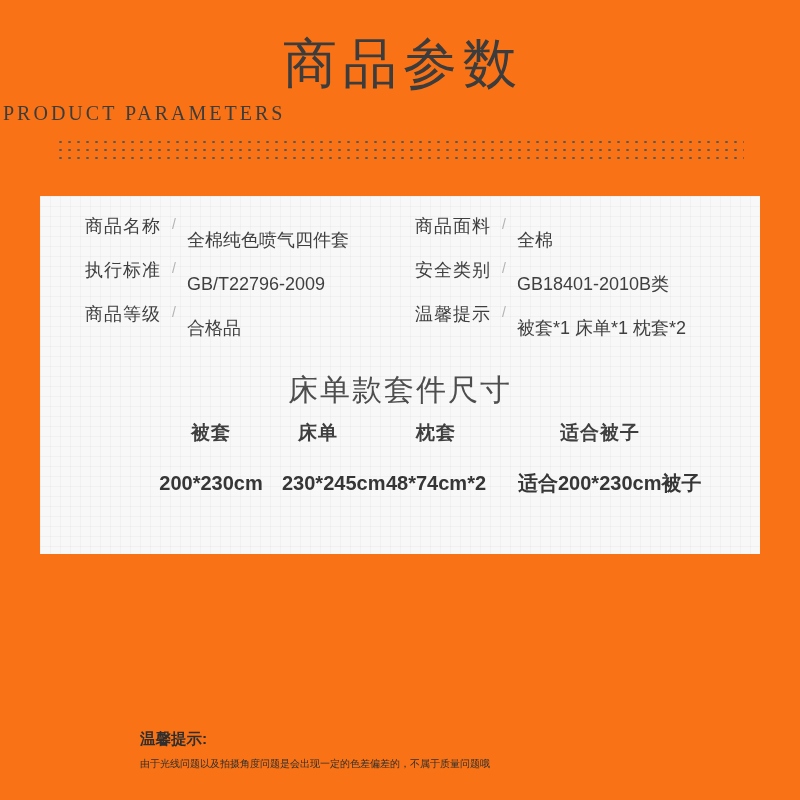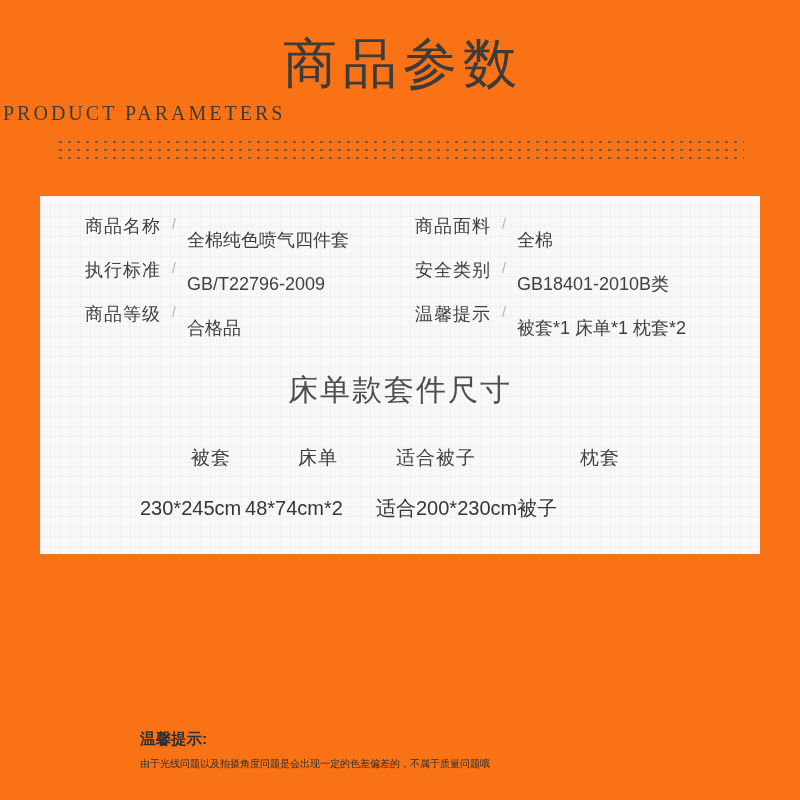--- a/index.html
+++ b/index.html
@@ -47,21 +47,21 @@
   .info-label { font-size: 18px; color: #3f3f3f; letter-spacing: 1px; }
   .info-sep { font-size: 14px; color: #b3b3b3; margin: 0 11px; transform: translateY(-2px); }
   .info-value { font-size: 18px; color: #3f3f3f; margin-top: 28px; }
 
   .size-title {
     margin-top: 34px; text-align: center;
     font-size: 30px; font-weight: 400; letter-spacing: 2px;
     color: #4d4d4d;
   }
 
-  .size-table { margin-top: 29px; }
+  .size-table { margin-top: 4px; font-weight: bold; }
   .size-row { display: flex; padding-left: 100px; align-items: center; }
   .size-row.headers { height: 36px; }
   .size-row.values { height: 36px; margin-top: 14px; }
   .size-cell { text-align: center; white-space: nowrap; overflow: visible; }
   .size-cell.c1 { width: 142px; }
   .size-cell.c2 { width: 72px; }
   .size-cell.c3 { width: 164px; }
   .size-cell.c4 { width: 164px; }
   .headers .size-cell { font-size: 19px; color: #3f3f3f; letter-spacing: 1px; }
   .values  .size-cell { font-size: 20px; color: #363636; }
@@ -115,24 +115,25 @@
         <span class="info-value">被套*1 床单*1 枕套*2</span>
       </div>
     </div>
 
     <div class="size-title">床单款套件尺寸</div>
 
     <div class="size-table">
       <div class="size-row headers">
         <div class="size-cell c1">被套</div>
         <div class="size-cell c2">床单</div>
+        <div class="size-cell c3">枕套</div>
         <div class="size-cell c4">适合被子</div>
-        <div class="size-cell c3">枕套</div>
       </div>
       <div class="size-row values">
+        <div class="size-cell c1">200*230cm</div>
         <div class="size-cell c2">230*245cm</div>
         <div class="size-cell c3">48*74cm*2</div>
         <div class="size-cell c4">适合200*230cm被子</div>
       </div>
     </div>
 
   </div>
 
   <div class="tip">
     <div class="tip-title">温馨提示:</div>

